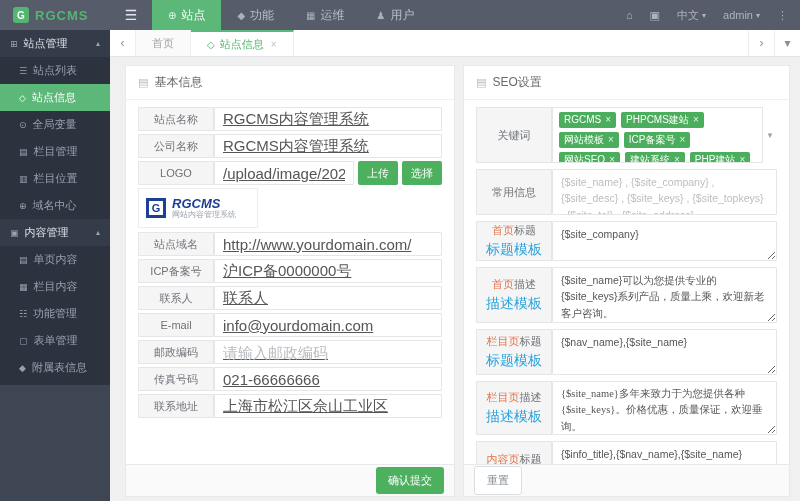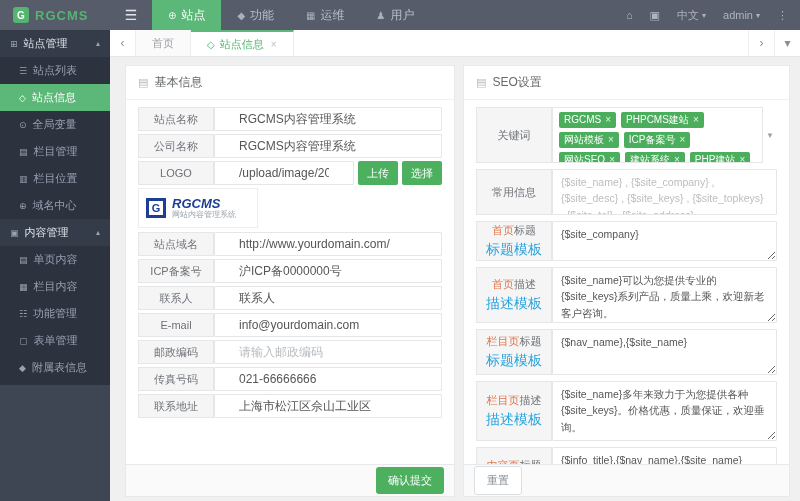--- a/index.html
+++ b/index.html
@@ -47,21 +47,21 @@
   .panel-left { width:330px; flex:none; }
   .panel-right { flex:1; }
   .panel-head { display:flex; align-items:center; gap:6px; padding:8px 12px; font-size:12px; color:#676a6c; border-bottom:1px solid #f0f0f1; }
   .ph-icon { color:#b7bcc0; font-size:11px; }
   .panel-body { padding:7px 12px 40px; }
   .panel-foot { position:absolute; left:0; right:0; bottom:0; height:32px; background:#fafafb; border-top:1px solid #e7eaec; display:flex; align-items:center; padding:0 10px; }
 
   
   .frow { display:flex; align-items:center; margin-bottom:3px; }
   .flabel { width:76px; flex:none; background:#f5f5f6; border:1px solid #e5e6e7; display:flex; align-items:center; justify-content:center; color:#6e7277; min-height:24px; }
-  .finput { flex:1; border:1px solid #e5e6e7; border-radius:1px; height:24px; padding:0 24px; font-size:12px; color:#555; font-family:inherit; background:#fff; min-width:0; }
+  .finput { flex:1; border:1px solid #e5e6e7; border-radius:1px; height:24px; padding:0 8px; font-size:15px; color:#555; font-family:inherit; background:#fff; min-width:0;text-decoration:underline; }
   .finput::placeholder { color:#b8bcc0; }
   .btn-green { background:#4db05f; color:#fff; border:none; border-radius:2px; font-size:11px; padding:0 9px; margin-left:4px; height:24px; cursor:pointer; font-family:inherit; }
   .logo-preview { width:120px; height:40px; border:1px solid #ededee; display:flex; align-items:center; gap:6px; padding:0 7px; margin:2px 0 4px; background:#fff; }
   .lg-icon { width:20px; height:20px; flex:none; border:3px solid #1d3e95; color:#1d3e95; font-weight:bold; font-size:11px; display:flex; align-items:center; justify-content:center; }
   .lg-brand { color:#1d3e95; font-weight:bold; font-style:italic; font-size:13px; line-height:1; }
   .lg-sub { color:#9aa2aa; font-size:8px; line-height:1.2; }
   .btn-submit { margin-left:auto; background:#4db05f; color:#fff; border:none; border-radius:3px; padding:6px 12px; font-size:11px; cursor:pointer; font-family:inherit; }
   .btn-reset { background:#fff; color:#8a8f94; border:1px solid #dcdfe2; border-radius:3px; padding:6px 12px; font-size:11px; cursor:pointer; font-family:inherit; }
 
   
@@ -69,21 +69,21 @@
   .slabel { width:76px; flex:none; background:#f5f5f6; border:1px solid #e5e6e7; display:flex; flex-direction:column; align-items:center; justify-content:center; gap:3px; color:#6e7277; text-align:center; }
   .lp-prefix { color:#e0734b; }
   .lp-link { color:#2aa3dc; font-size:14px; cursor:pointer; }
   .sval { flex:1; border:1px solid #e5e6e7; border-radius:1px; padding:4px 8px; font-size:10.5px; color:#555; font-family:inherit; background:#fff; line-height:1.55; min-width:0; }
   textarea.sval { resize:both; overflow:hidden; }
   .row-kw { height:56px; }
   .row-common { height:46px; }
   .row-t1 { height:40px; }
   .row-t2 { height:56px; }
   .row-t3 { height:46px; }
-  .row-t4 { height:60px; }
+  .row-t4 { height:54px;font-family:Liberation Serif, serif; }
   .row-t5 { height:36px; }
   .tags-box { flex:1; border:1px solid #e5e6e7; padding:4px 6px; display:flex; flex-wrap:wrap; gap:4px 5px; align-content:flex-start; overflow:hidden; }
   .tag { background:#4bae5c; color:#fff; font-size:10px; line-height:1; padding:3px 5px; border-radius:2px; display:flex; align-items:center; gap:4px; white-space:nowrap; }
   .tag-x { opacity:.85; cursor:pointer; }
   .kw-caret { width:14px; flex:none; display:flex; align-items:center; justify-content:center; color:#9aa0a6; font-size:9px; cursor:pointer; }
   .common-text { color:#bdbdbf; overflow:hidden; }
 </style>
 </head>
 <body>
 

